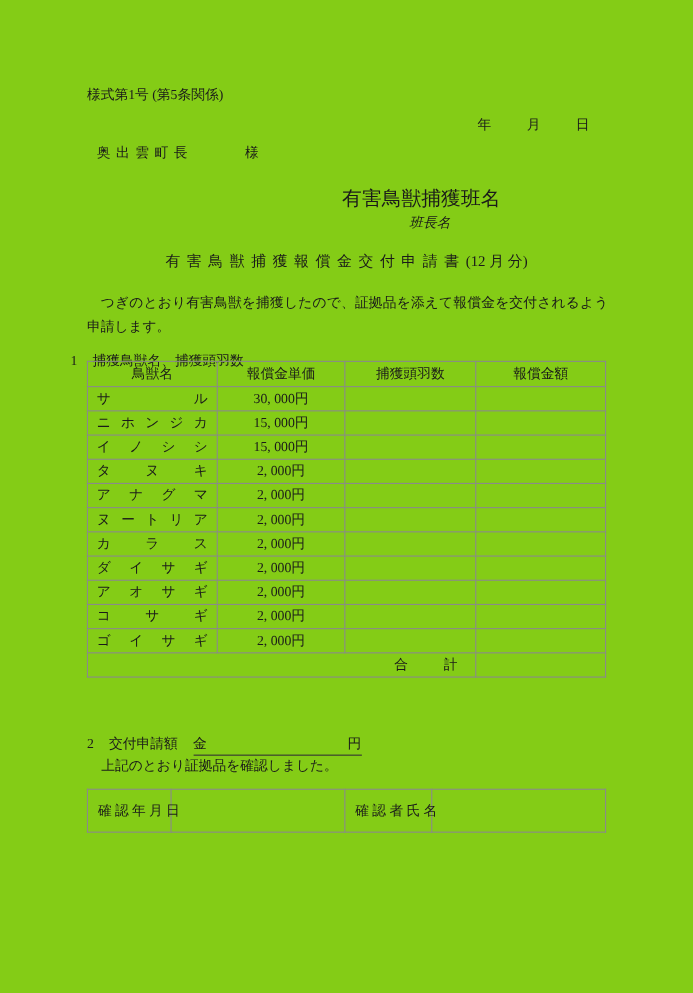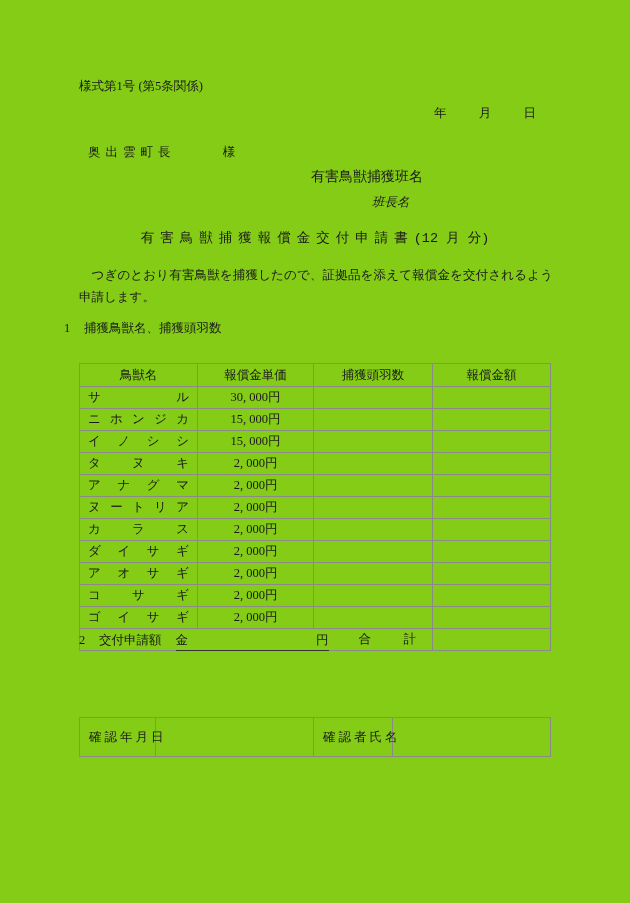--- a/index.html
+++ b/index.html
@@ -37,58 +37,57 @@
     font-size: 12.5px;
     letter-spacing: 0;
     white-space: nowrap;
   }
   .date-line span { display: inline-block; }
   .date-gap { width: 26px; }
 
   .addressee {
     position: absolute;
     left: 88px;
-    top: 144px;
+    top: 131px;
     font-size: 12.5px;
     white-space: nowrap;
     font-family: Liberation Serif, serif;
   }
   .addressee .name {
     letter-spacing: 5px;
   }
   .addressee .honorific {
     display: inline-block;
     margin-left: 44px;
   }
 
   .org-name {
     position: absolute;
     left: 311px;
     top: 168px;
-    font-size: 14px;
+    font-size: 18px;
     white-space: nowrap;
   }
   .leader-name {
     position: absolute;
     left: 372px;
     top: 194px;
     font-size: 12.5px;
     white-space: nowrap;
     font-style: italic;
   }
 
   .doc-title {
     position: absolute;
     left: 0;
     right: 0;
     top: 229px;
     text-align: center;
     font-size: 13.5px;
     white-space: nowrap;
-    font-family: Liberation Mono, monospace;
   }
   .doc-title .spaced {
     letter-spacing: 6px;
   }
 
   .intro {
     position: absolute;
     left: 79px;
     top: 265px;
     width: 474px;
@@ -101,21 +100,21 @@
   .section-label {
     position: absolute;
     font-size: 12.5px;
     white-space: nowrap;
   }
   .section-1 { left: 64px; top: 320px; }
   .section-1 .num { display: inline-block; width: 20px; }
 
   .section-2 { left: 79px; top: 632px; }
   .section-2 .num { display: inline-block; width: 20px; }
-  .section-2 .label { display: inline-block; margin-right: 14px; }
+  .section-2 .label { display: inline-block; margin-right: 14px; margin-top: 36px; }
   .amount-field {
     display: inline-block;
     border-bottom: 1px solid #333;
     padding: 0 0 1px 0;
     white-space: nowrap;
     text-decoration: underline;
   }
   .amount-field .kin { display: inline-block; }
   .amount-field .blank { display: inline-block; width: 128px; }
   .amount-field .yen { display: inline-block; }
@@ -125,21 +124,21 @@
     left: 92px;
     top: 688px;
     font-size: 12.5px;
     white-space: nowrap;
   }
 
   
   table.capture-table {
     position: absolute;
     left: 79px;
-    top: 363px;
+    top: 328px;
     width: 471px;
     border-collapse: collapse;
     table-layout: fixed;
     font-size: 12.5px;
   }
   table.capture-table td,
   table.capture-table th {
     border: 1px solid #8a8a8a;
     height: 21px;
     padding: 0 6px;
@@ -396,20 +395,21 @@
         </td>
         <td class="blank-cell"></td>
       </tr>
     </tfoot>
   </table>
 
   <div class="section-label section-2">
     <span class="num">2</span><span class="label">交付申請額</span><span class="amount-field"><span class="kin">金</span><span class="blank"></span><span class="yen">円</span></span>
   </div>
 
+  <div class="confirm-note">上記のとおり証拠品を確認しました。</div>
 
   <table class="confirm-table">
     <colgroup>
       <col class="f-lbl1">
         <col class="f-val1">
         <col class="f-lbl2">
         <col class="f-val2">
     </colgroup>
     <tbody>
       <tr>

